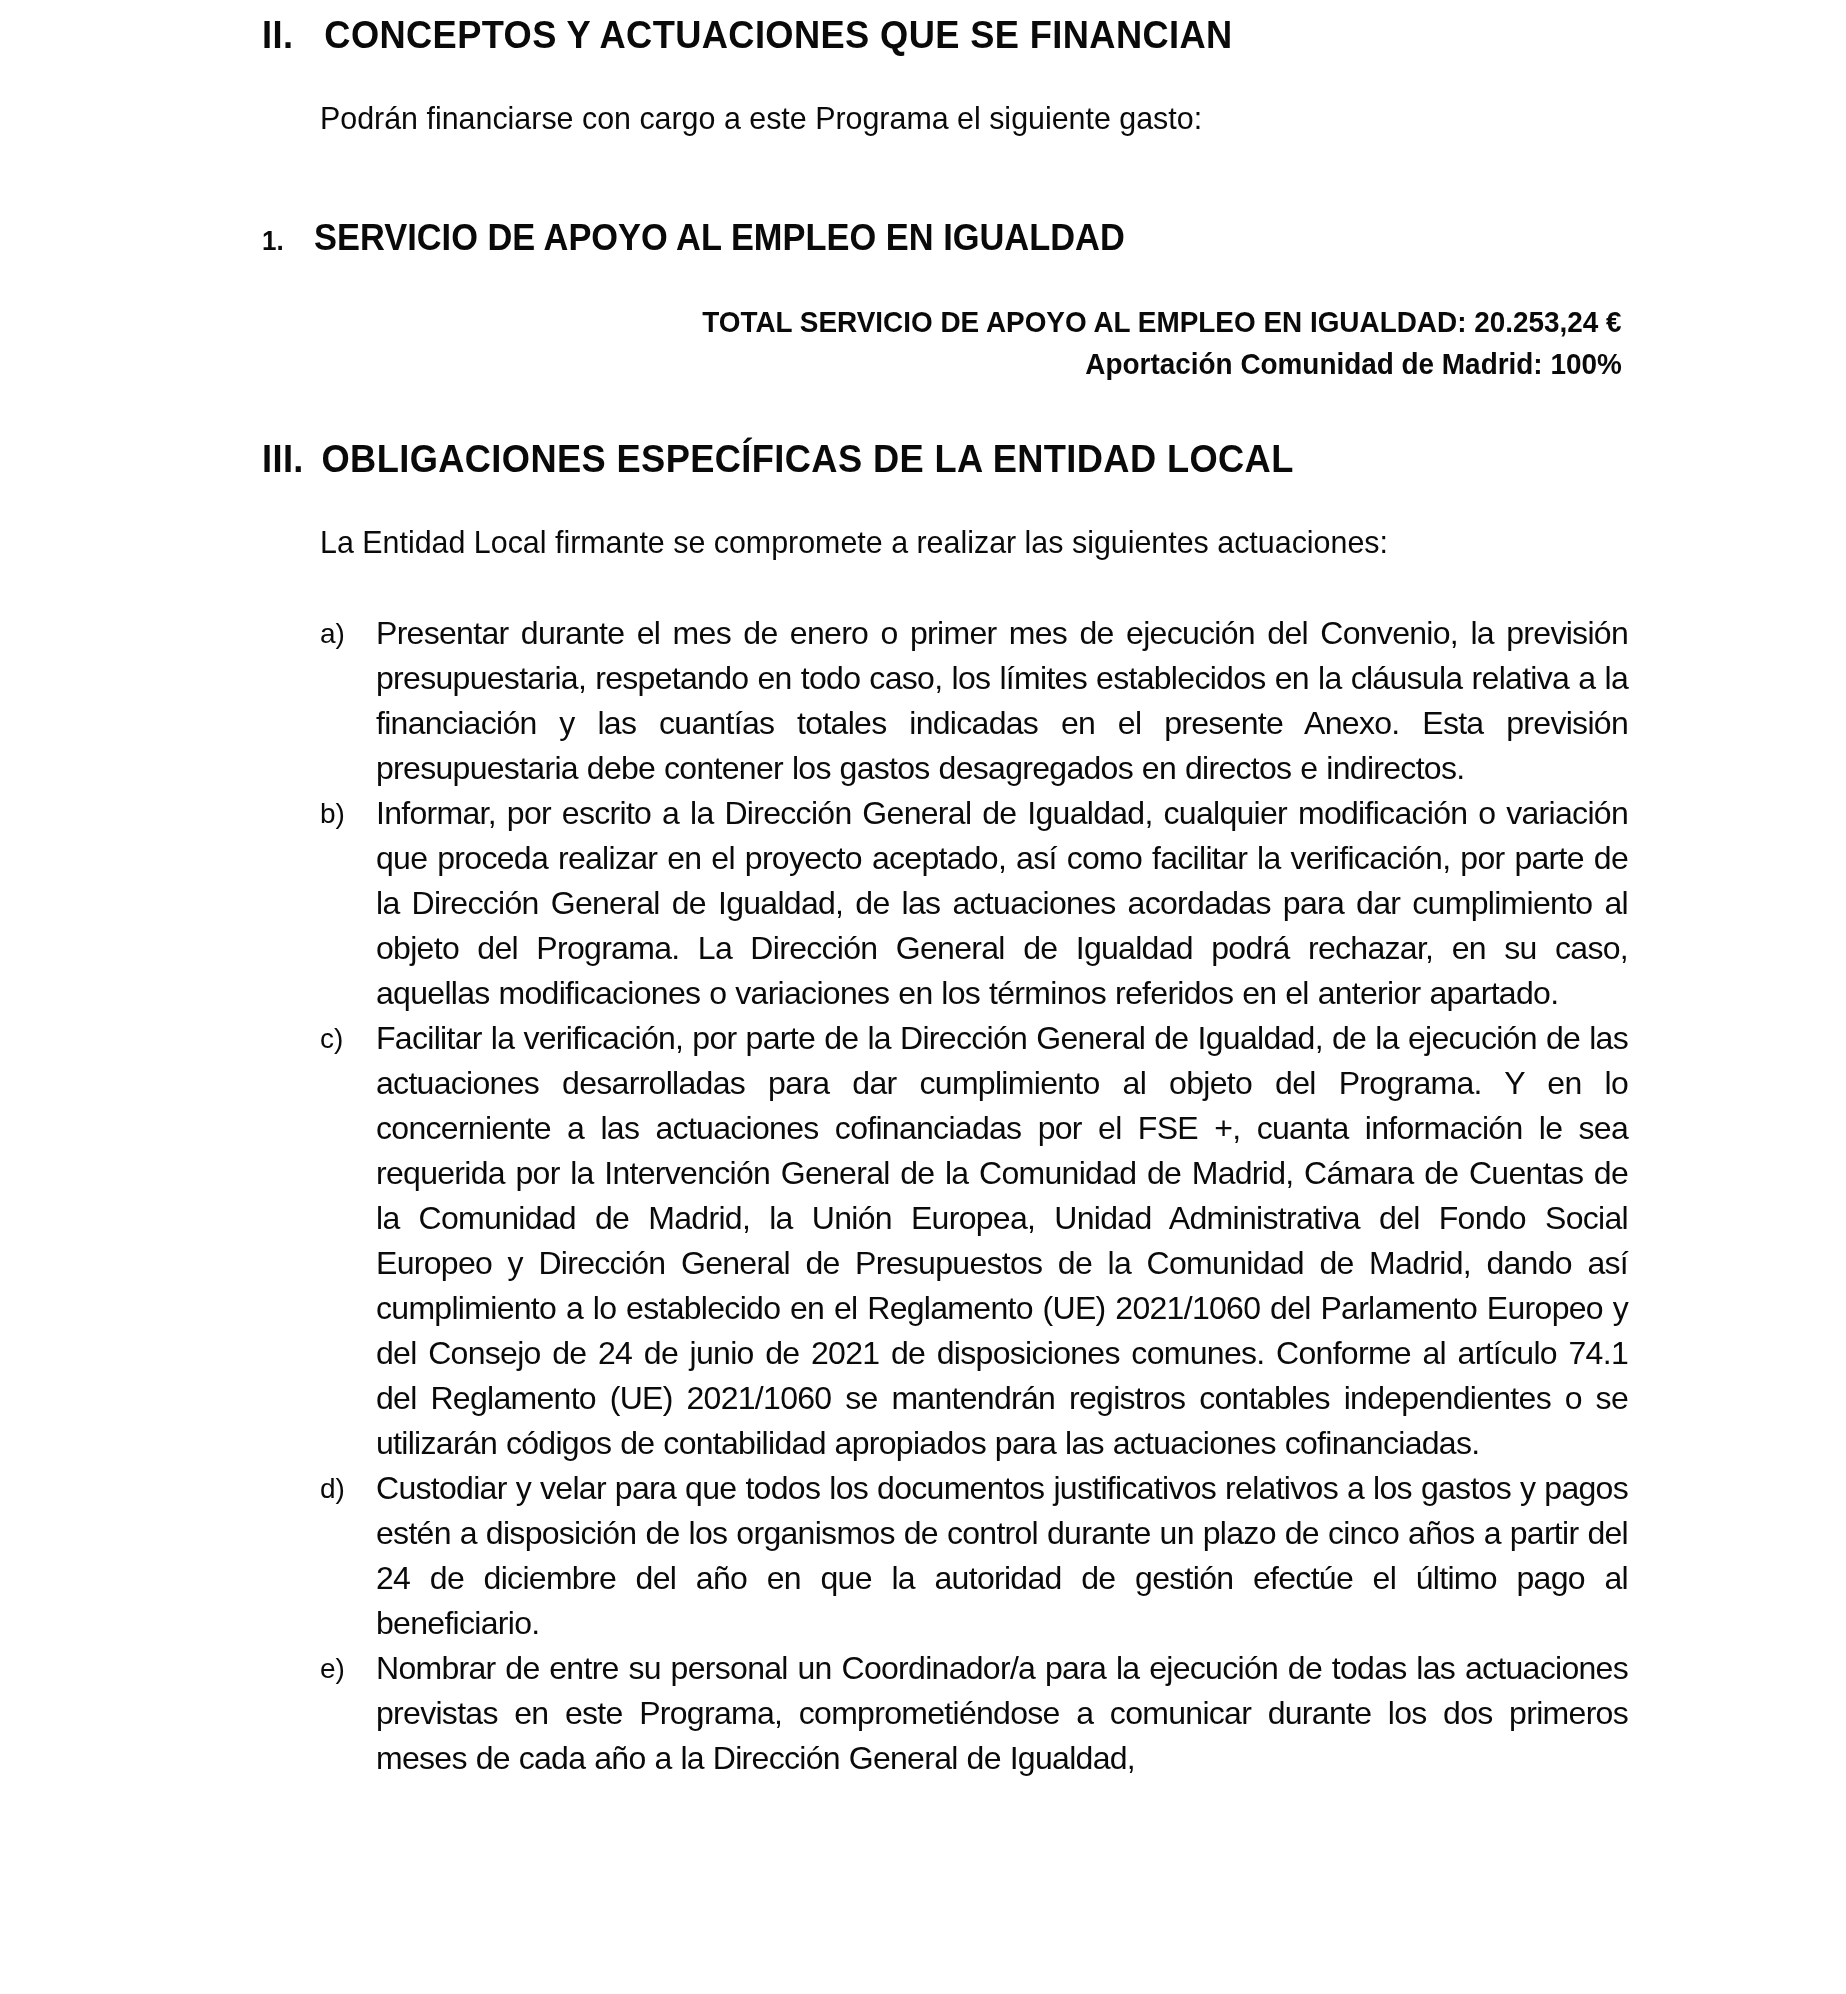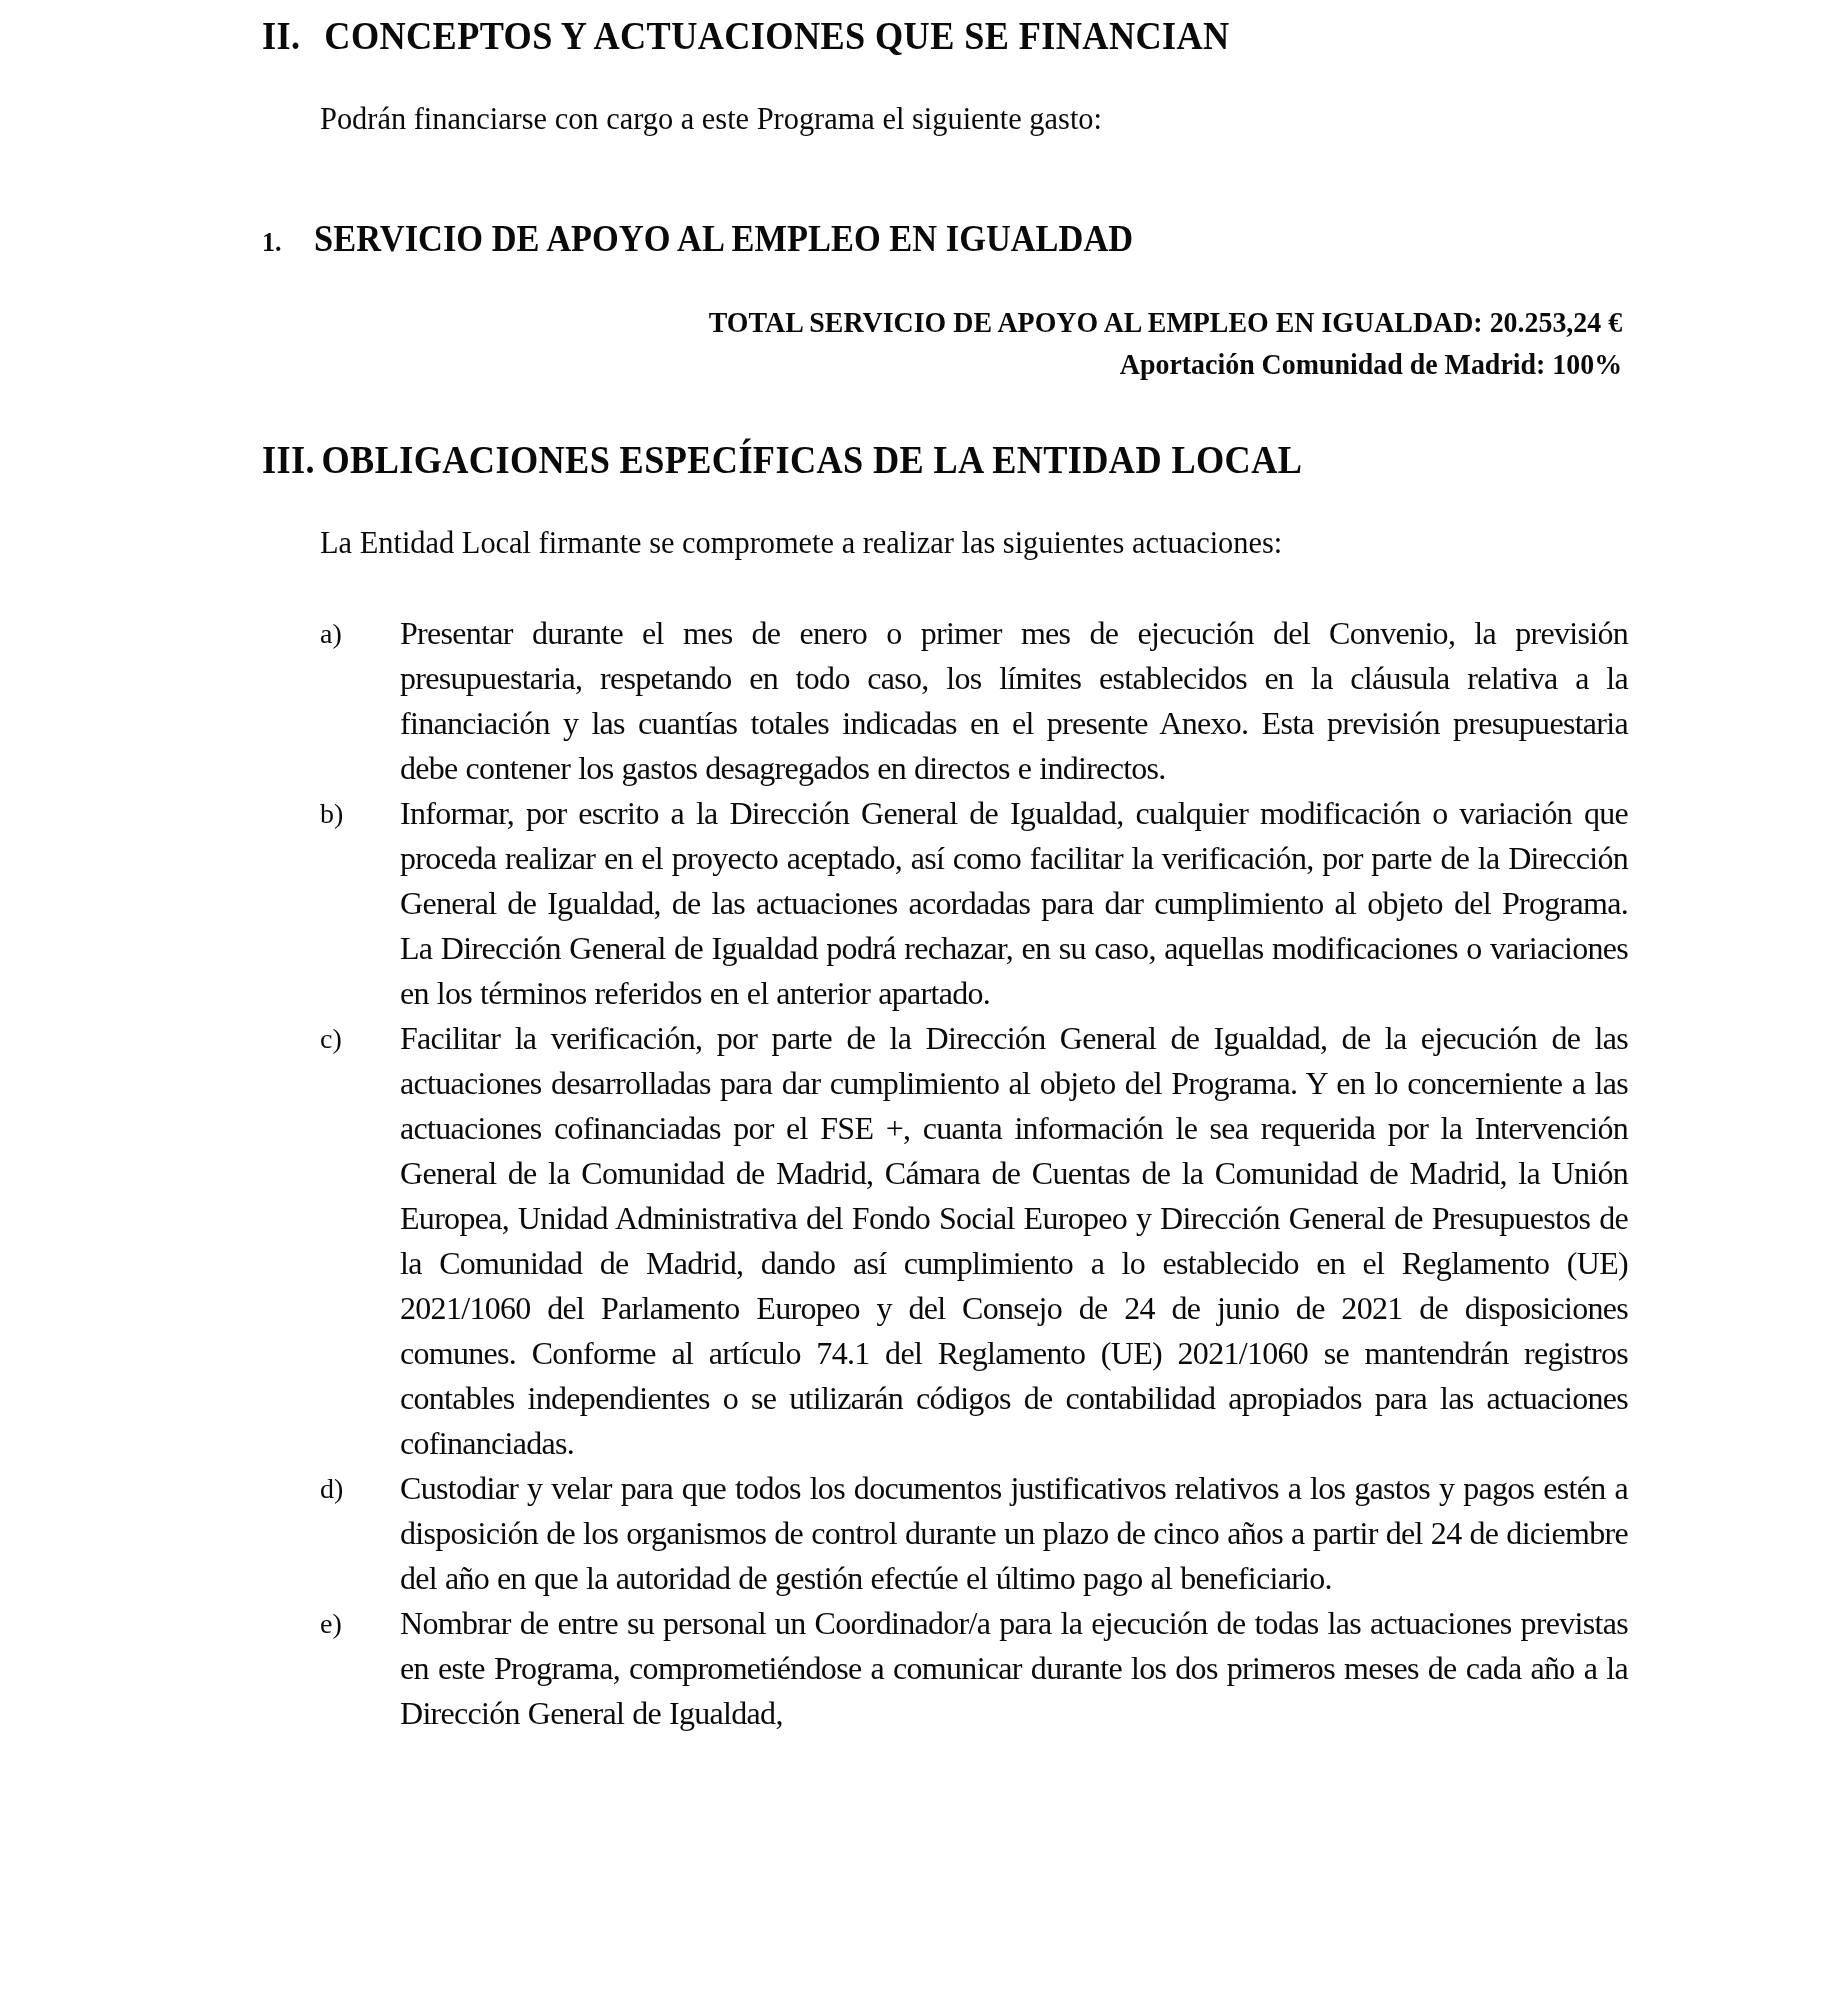--- a/index.html
+++ b/index.html
@@ -13,21 +13,20 @@
     position: relative;
     overflow: hidden;
     color: #0a0a0a;
     font-family: "Liberation Sans", "DejaVu Sans", sans-serif;
   }
   .page {
     position: absolute;
     left: 0; top: 0;
     width: 1846px;
     height: 1599px;
-    font-family: Liberation Serif, serif;
   }
   .heading {
     position: absolute;
     font-weight: bold;
     font-size: 39px;
     letter-spacing: 0.4px;
     white-space: nowrap;
     transform-origin: left top;
   }
   .heading .num {
@@ -89,21 +88,20 @@
   .item .label {
     position: absolute;
     left: 0;
     top: 0;
     font-size: 28px;
   }
   .item .text {
     display: block;
     letter-spacing: -0.7px;
     word-spacing: 0.7px;
-    margin-left: 24px;
   }
 </style>
 </head>
 <body>
 
 <div class="page">
 
   <div class="heading h2">
     <span class="num">II.</span><span>CONCEPTOS Y ACTUACIONES QUE SE FINANCIAN</span>
   </div>

